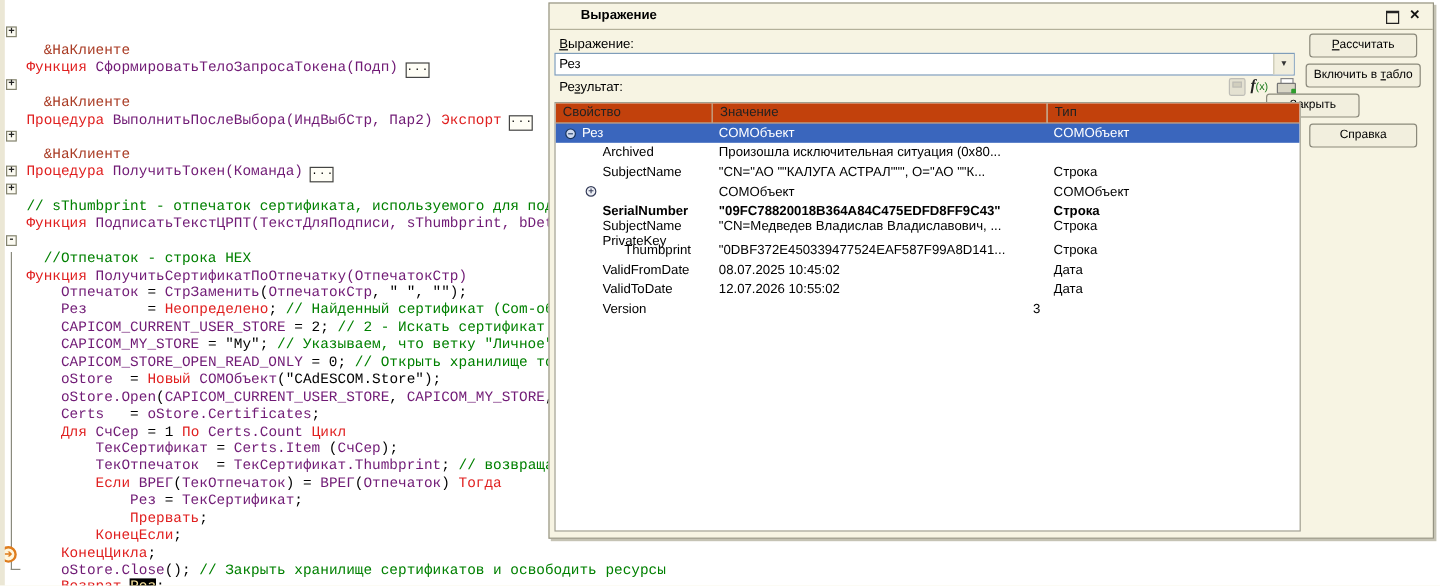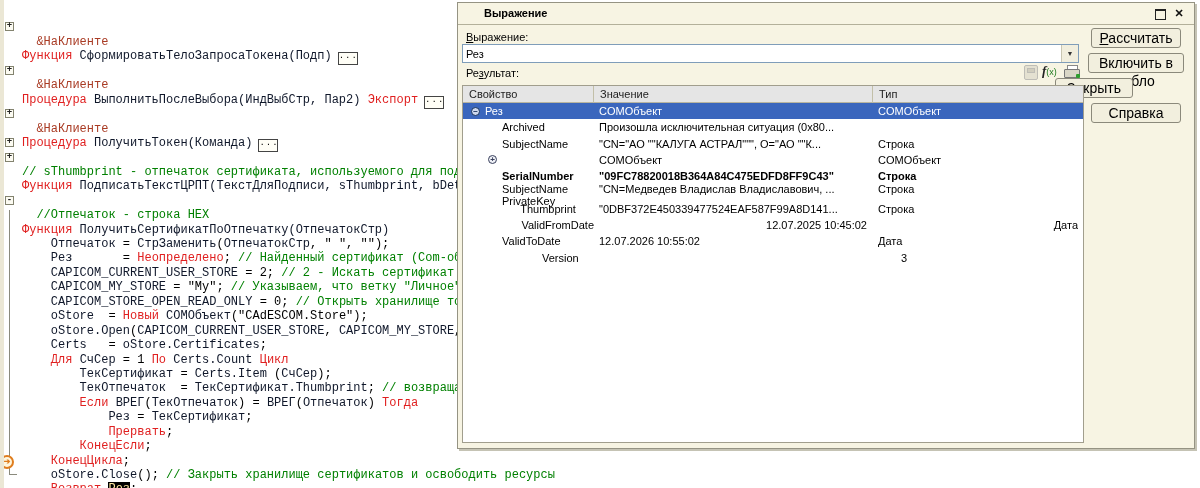--- a/index.html
+++ b/index.html
@@ -7,21 +7,21 @@
        font-family:"Liberation Sans","DejaVu Sans",sans-serif;-webkit-font-smoothing:none}
 
   
   #leftstrip{position:absolute;left:0;top:0;width:4px;height:488px;background:#ebe7d5}
   #code{position:absolute;left:0;top:0;width:1200px;height:488px;padding:6px 0 0 22px;box-sizing:border-box;
         font-family:"Liberation Mono","DejaVu Sans Mono",monospace;font-size:12px;line-height:14.45px;
         white-space:pre;cursor:text}
   .cl{height:14.45px}
   .t-k{color:#e01f1f}
   .t-d{color:#a93b24}
-  .t-i{color:#0f172a}
+  .t-i{color:#701a75}
   .t-c{color:#008000}
   .t-p{color:#000}
   .t-s{background:#000;color:#ffe9a0}
   .ebox{display:inline-block;width:18px;height:11px;border:1px solid #444;background:#fffef6;color:#000;
         font-size:9px;line-height:7px;text-align:center;letter-spacing:1px;vertical-align:1px;margin-left:6px}
   .fold{position:absolute;left:5px;width:9px;height:9px;box-sizing:border-box;border:1px solid #83836f;
         background:#fcfbf2;color:#222;font:700 9px/7px "Liberation Mono",monospace;text-align:center;z-index:1}
   .fguide{position:absolute;background:#8a8a7d;z-index:0}
   .dbg{position:absolute;left:0;top:455px;width:10px;height:10px;border:2px solid #df7d1e;border-radius:50%;
        background:#fff6dd;color:#df7d1e;font:700 8px/10px "Liberation Sans",sans-serif;text-align:center}
@@ -35,37 +35,37 @@
   #closebtn{position:absolute;right:8px;top:3px;width:14px;height:14px;font:700 11px/14px "Liberation Sans",sans-serif;
         text-align:center;cursor:pointer;color:#111}
   .lbl{position:absolute;color:#000}
   .accel{text-decoration:underline}
   #combo{position:absolute;left:4px;top:41px;width:617px;height:19px;background:#fff;border:1px solid #7f9db9;
          box-sizing:border-box;display:flex}
   #combo input{flex:1;border:0;outline:0;background:transparent;font:11px "Liberation Sans",sans-serif;padding:1px 3px;color:#000}
   #combo .dd{width:16px;border-left:1px solid #c9c6b2;background:#f1eedd;text-align:center;
              font-size:7px;line-height:17px;color:#333;cursor:pointer}
   .btn{position:absolute;height:20px;background:#f2efde;border:1px solid #8b897b;border-radius:3px;
-       text-align:center;line-height:18px;box-sizing:border-box;cursor:pointer;font-size:14px}
+       text-align:center;line-height:18px;box-sizing:border-box;cursor:pointer;font-size:10px}
   
   #ico-copy{position:absolute;left:566px;top:62px;width:12px;height:13px;border:1px solid #999;background:#d9d6c6;
             opacity:.6;border-radius:2px}
   #ico-copy:before{content:"";display:block;margin:2px auto 0;width:6px;height:3px;background:#b9b6a6;border:1px solid #999}
   #ico-fx{position:absolute;left:584px;top:60px;width:22px;height:15px;cursor:pointer}
   #ico-fx .f{font:italic 700 13px/15px "Liberation Serif",serif;color:#222}
   #ico-fx .x{font:9px/15px "Liberation Sans",sans-serif;color:#1c7a1c}
   #ico-print{position:absolute;left:606px;top:62px;width:16px;height:13px;cursor:pointer}
   #ico-print .paper{position:absolute;left:3px;top:0;width:9px;height:5px;background:#fff;border:1px solid #888}
   #ico-print .body{position:absolute;left:0;top:4px;width:14px;height:7px;background:#d9d6c6;border:1px solid #777;border-radius:1px}
   #ico-print .dot{position:absolute;right:0;bottom:0;width:4px;height:4px;background:#2f9e2f;border-radius:1px}
 
   
   #tbl{position:absolute;left:4px;top:82px;width:622px;height:358px;background:#fff;
        border:1px solid #a19e8d;box-sizing:border-box;overflow:hidden}
-  .th{position:absolute;top:0;height:17px;background:#e5e5e5;border-bottom:1px solid #b8b5a0;
+  .th{position:absolute;top:0;height:17px;background:#c2410c;border-bottom:1px solid #b8b5a0;
       border-right:1px solid #c2bfa8;box-sizing:border-box;line-height:16px;padding-left:6px;color:#222}
   .row{position:absolute;left:0;width:620px;height:16.3px;line-height:16.3px;white-space:nowrap;cursor:default}
   .row.sel{background:#3a66bd;color:#fff}
   .row span{position:absolute;overflow:hidden}
   .c-n{top:0;height:16.3px}
   .c-v{left:136px;width:268px;top:0;height:16.3px}
   .c-t{left:415px;width:200px;top:0;height:16.3px}
   .xp{position:absolute;top:3.5px;width:9px;height:9px;box-sizing:border-box;border:1px solid #39405c;border-radius:50%;
       font:700 8px/7px "Liberation Sans",sans-serif;text-align:center;color:#39405c;background:#eef0f6;cursor:pointer}
   .row.sel .xp{background:#cdd8ee;border-color:#16325c;color:#16325c}
@@ -155,29 +155,29 @@
         <div class="row" style="top: 95px;">
           <span class="c-n" style="left: 39px; width: 92px;">SubjectName</span>
           <span class="c-v">"CN=Медведев Владислав Владиславович, ...</span>
           <span class="c-t">Строка</span>
         </div>
         <div class="row" style="top: 114.8px;">
           <span class="c-n" style="left: 39px; width: 92px; text-align: center;">Thumbprint</span>
           <span class="c-v">"0DBF372E450339477524EAF587F99A8D141...</span>
           <span class="c-t">Строка</span>
         </div>
-        <div class="row" style="top: 131.1px; text-align: right;">
+        <div class="row" style="top: 131.1px;">
           <span class="c-n" style="left: 39px; width: 92px;">ValidFromDate</span>
-          <span class="c-v">12.07.2025 10:45:02</span>
+          <span class="c-v">08.07.2025 10:45:02</span>
           <span class="c-t">Дата</span>
         </div>
         <div class="row" style="top: 147.4px;">
           <span class="c-n" style="left: 39px; width: 92px;">ValidToDate</span>
           <span class="c-v">12.07.2026 10:55:02</span>
           <span class="c-t">Дата</span>
         </div>
-        <div class="row" style="top: 163.7px; margin-left: 40px;">
+        <div class="row" style="top: 163.7px;">
           <span class="c-n" style="left: 39px; width: 92px;">Version</span>
           <span class="c-v" style="text-align: right;">3</span>
         </div>
       </div>
   </div>
 </div>
 
 </body></html>

